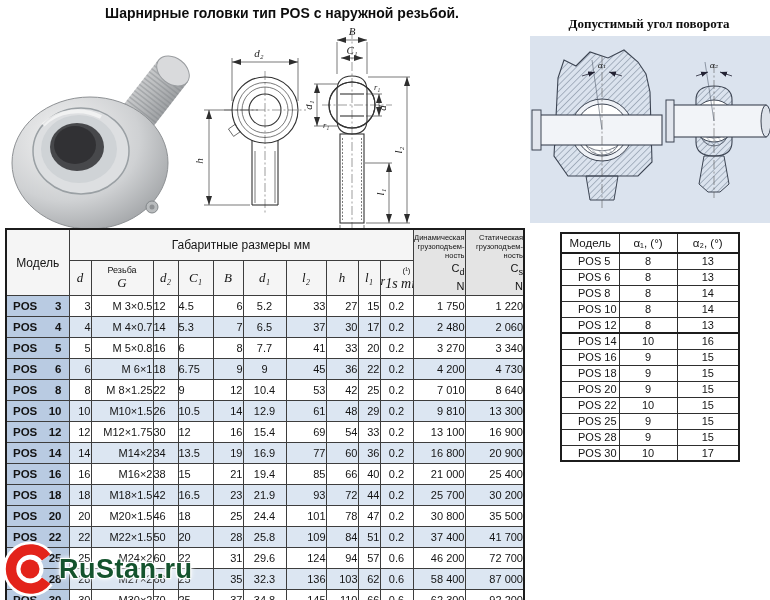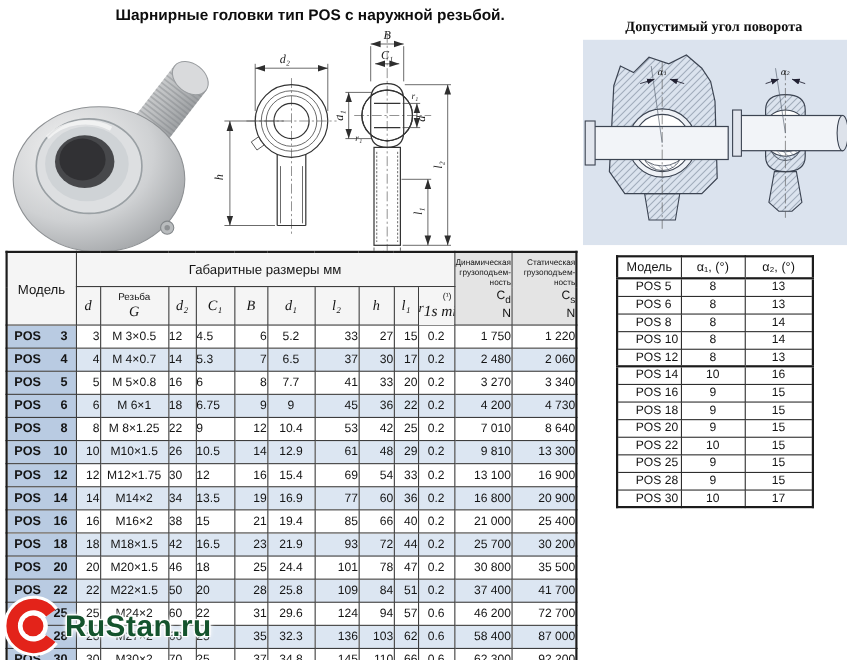--- a/index.html
+++ b/index.html
@@ -47,21 +47,21 @@
   .th-r1s sub{font-size:14px;}
   .main-table tbody tr{height:20px;}
   .main-table tbody td{line-height:20px;}
   .main-table tbody tr.alt td{background:var(--alt-row-bg,#dce6f2);}
   .main-table td.model{background:var(--model-col-bg,#b9cbe2) !important;font-weight:bold;
               font-size:11.5px;}
   .main-table td.model{padding:0 7px 0 6px;}
   .main-table td.model .mp{float:left;}
   .main-table td.model .mn{float:right;}
   .c1{text-align:right;padding-right:4px;}
-  .c2{text-align:center;padding-left:5px;}
+  .c2{text-align:right;padding-left:5px;}
   .c3{text-align:left;padding-left:5px;}
   .c4{text-align:left;padding-left:4px;}
   .c5{text-align:right;padding-right:7px;}
   .c6{text-align:center;padding-right:9px;}
   .c7{text-align:right;padding-right:7px;}
   .c8{text-align:right;padding-right:4px;}
   .c9{text-align:right;padding-right:3px;}
   .c10{text-align:center;}
   .c11{text-align:right;padding-right:5px;}
   .c12{text-align:right;padding-right:5px;}

